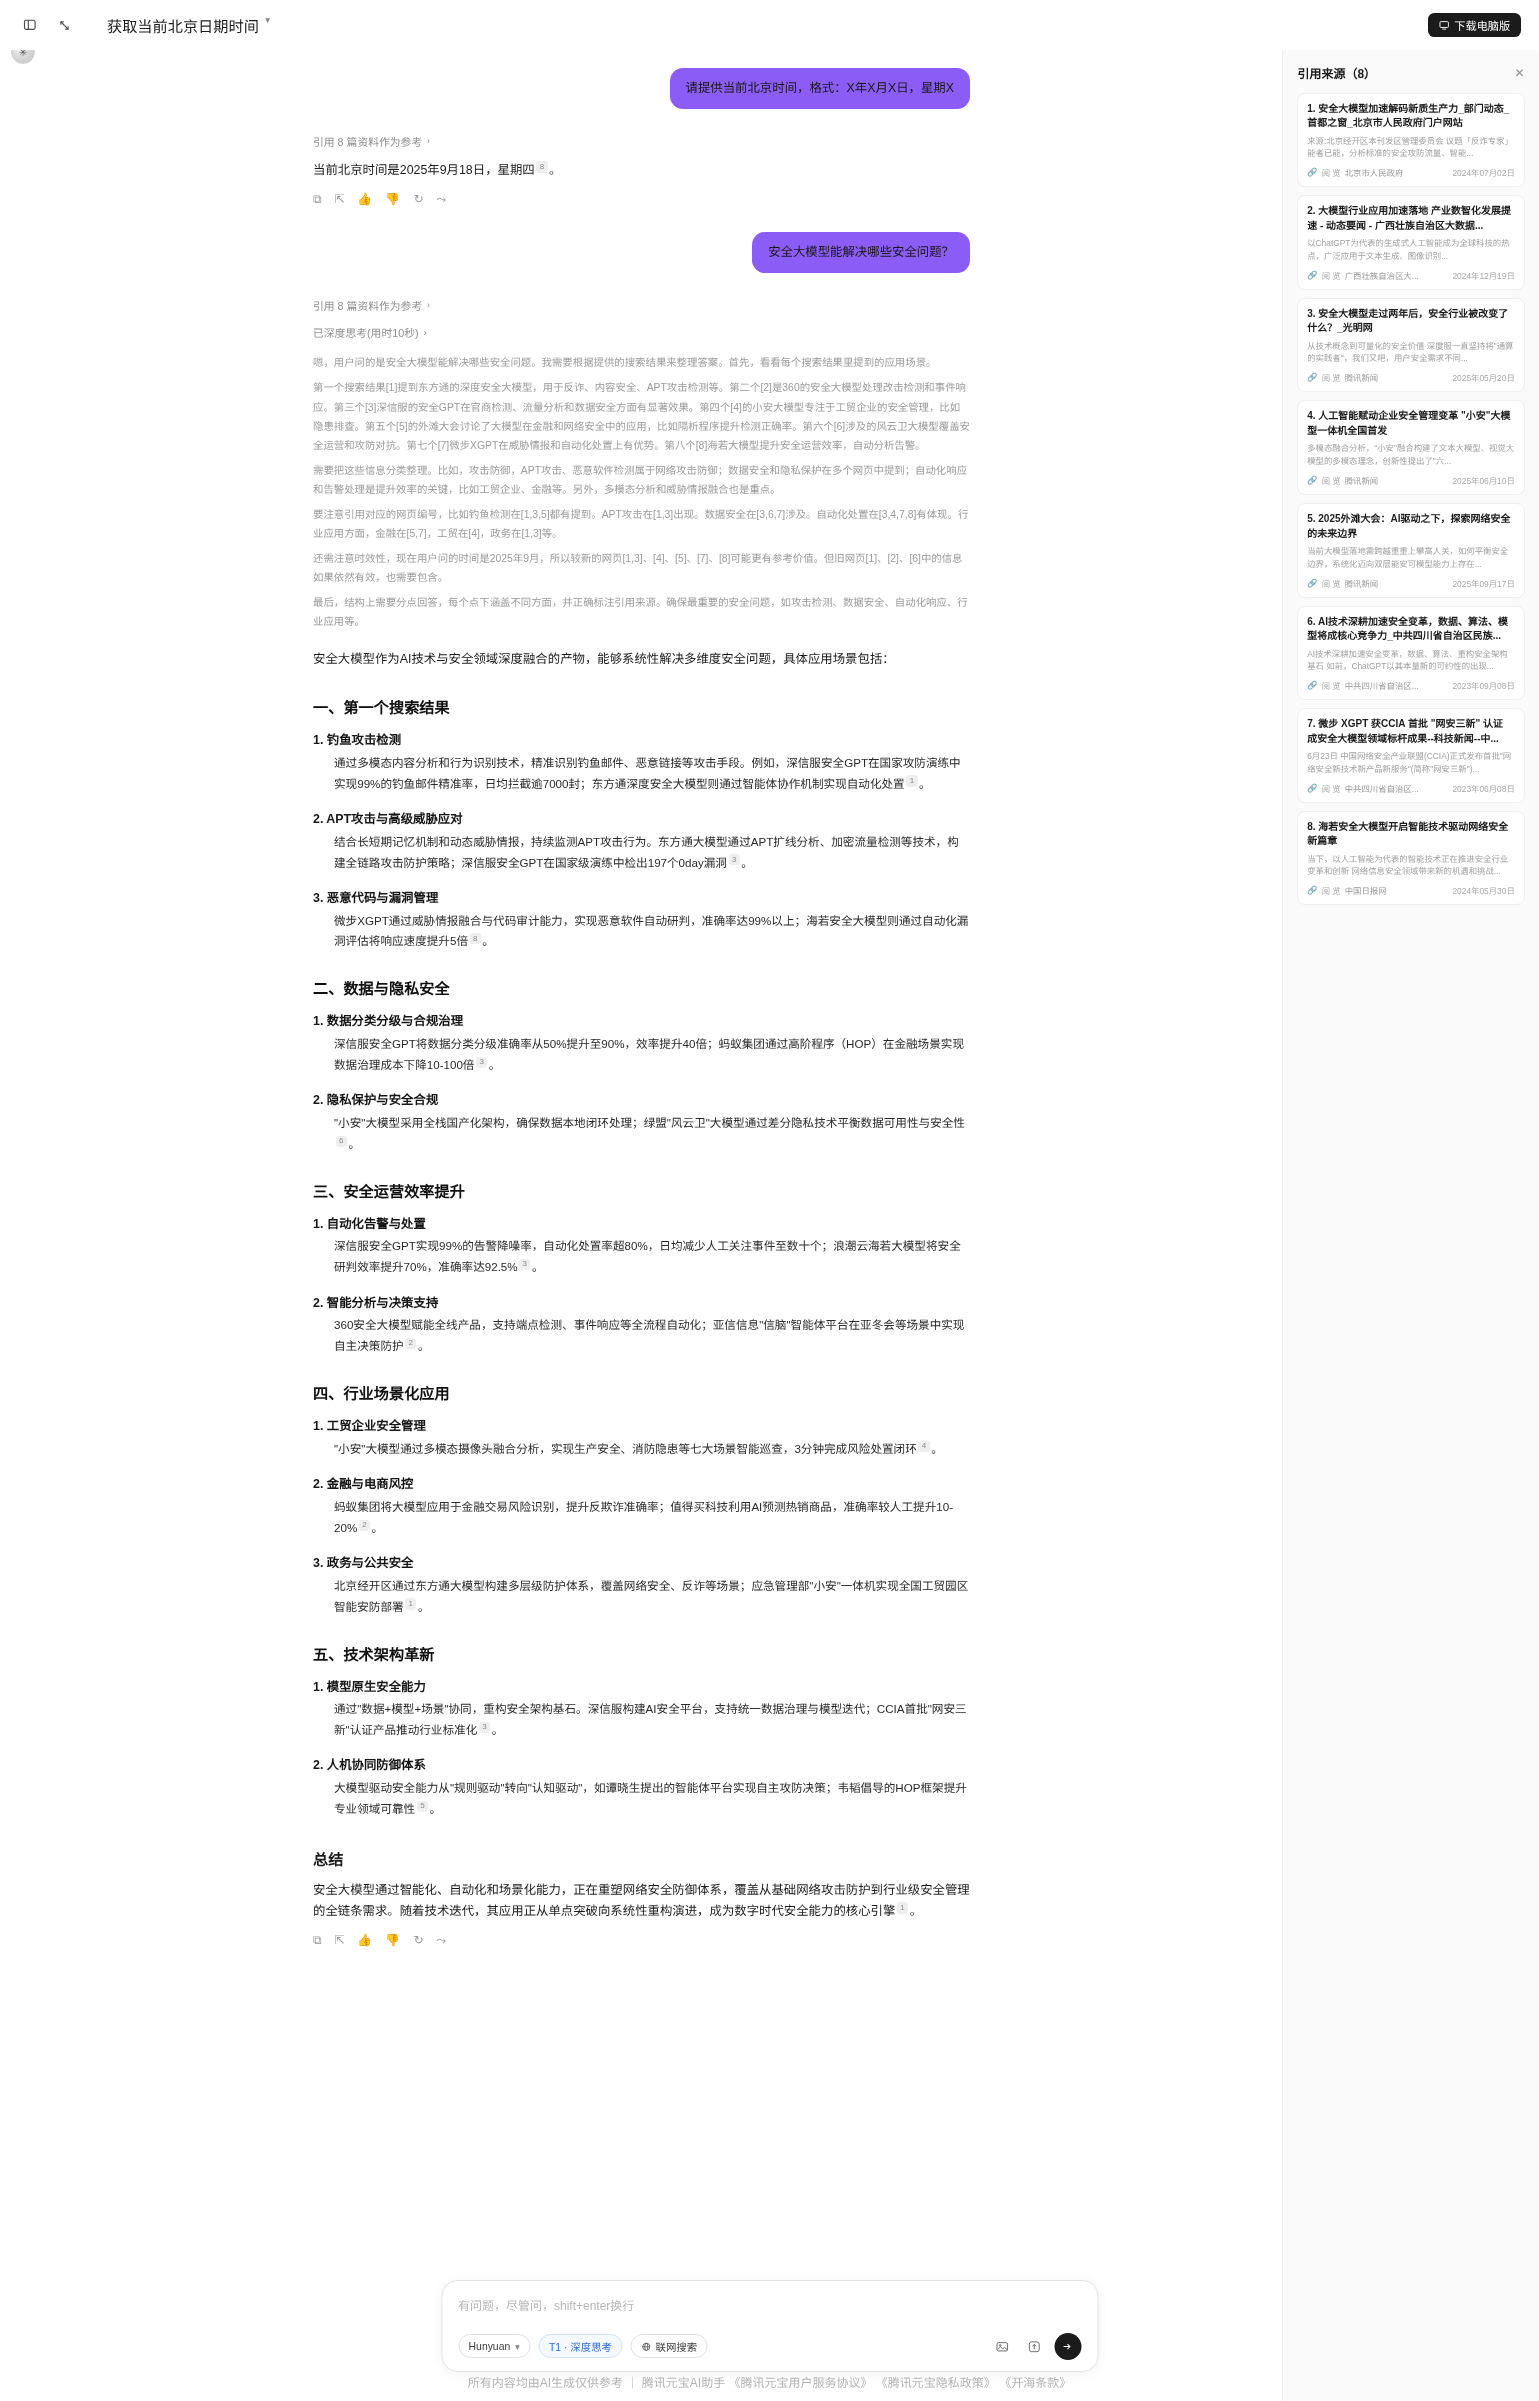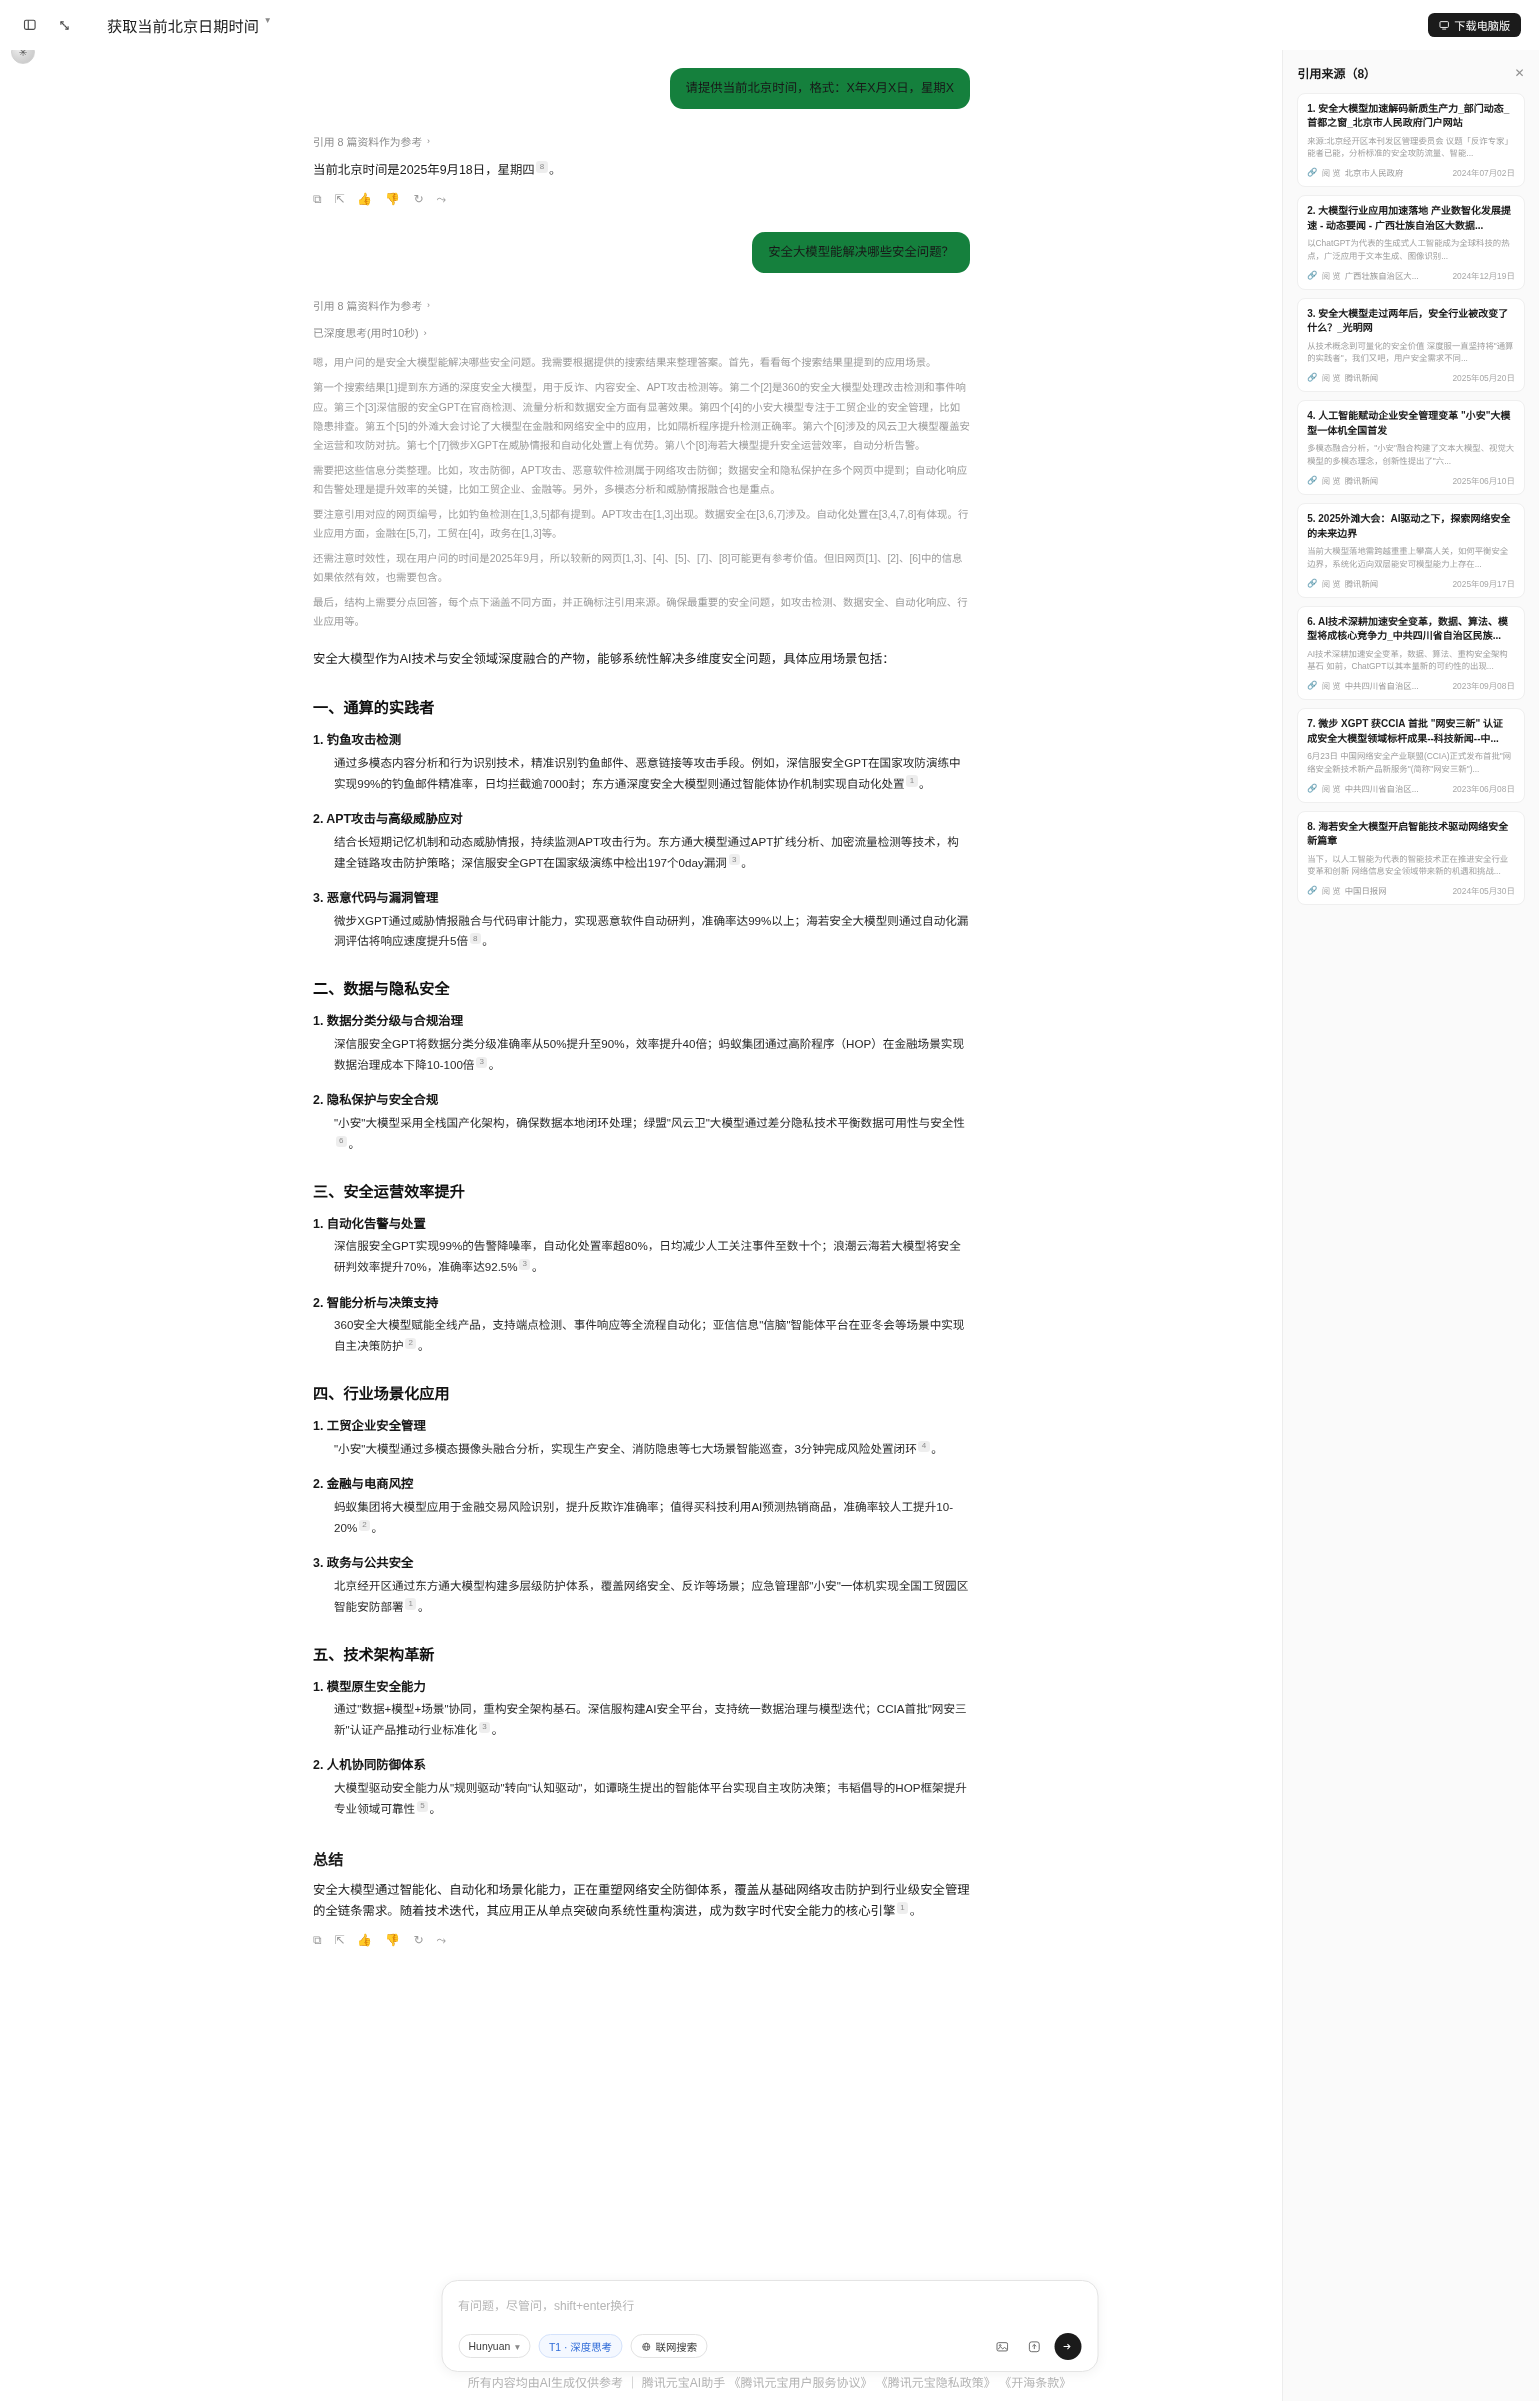--- a/index.html
+++ b/index.html
@@ -44,21 +44,21 @@
     font-size:10.4px; color:#555;
   }
   
   .conv {
     position:absolute; top:50px; left:0; width:1283px; height:2352px;
     overflow:hidden;
   }
   .conv-inner { width:657px; margin:0 auto; padding-top:17.6px; }
   .bubble-user {
     margin-left:auto; max-width:513px; width:fit-content;
-    background:#15803d; border-radius:13px;
+    background:#8b5cf6; border-radius:13px;
     padding:11.2px 16px; font-size:12.4px; line-height:1.55; color:#181818;
     margin-bottom:24px;
   }
   .ref-line {
     display:flex; align-items:center; gap:4.8px;
     font-size:10.8px; color:#8d8d8d; margin-bottom:11.2px; cursor:pointer;
   }
   .ref-line .chev { font-size:8.8px; }
   .ans-text { font-size:12.4px; line-height:1.7; color:#1c1c1c; }
   .sup {
@@ -211,21 +211,21 @@
       <p>嗯，用户问的是安全大模型能解决哪些安全问题。我需要根据提供的搜索结果来整理答案。首先，看看每个搜索结果里提到的应用场景。</p>
       <p>第一个搜索结果[1]提到东方通的深度安全大模型，用于反诈、内容安全、APT攻击检测等。第二个[2]是360的安全大模型处理改击检测和事件响应。第三个[3]深信服的安全GPT在官商检测、流量分析和数据安全方面有显著效果。第四个[4]的小安大模型专注于工贸企业的安全管理，比如隐患排查。第五个[5]的外滩大会讨论了大模型在金融和网络安全中的应用，比如隔析程序提升检测正确率。第六个[6]涉及的风云卫大模型覆盖安全运营和攻防对抗。第七个[7]微步XGPT在威胁情报和自动化处置上有优势。第八个[8]海若大模型提升安全运营效率，自动分析告警。</p>
       <p>需要把这些信息分类整理。比如，攻击防御，APT攻击、恶意软件检测属于网络攻击防御；数据安全和隐私保护在多个网页中提到；自动化响应和告警处理是提升效率的关键，比如工贸企业、金融等。另外，多模态分析和威胁情报融合也是重点。</p>
       <p>要注意引用对应的网页编号，比如钓鱼检测在[1,3,5]都有提到。APT攻击在[1,3]出现。数据安全在[3,6,7]涉及。自动化处置在[3,4,7,8]有体现。行业应用方面，金融在[5,7]，工贸在[4]，政务在[1,3]等。</p>
       <p>还需注意时效性，现在用户问的时间是2025年9月，所以较新的网页[1,3]、[4]、[5]、[7]、[8]可能更有参考价值。但旧网页[1]、[2]、[6]中的信息如果依然有效，也需要包含。</p>
       <p>最后，结构上需要分点回答，每个点下涵盖不同方面，并正确标注引用来源。确保最重要的安全问题，如攻击检测、数据安全、自动化响应、行业应用等。</p>
     </div>
 
     <div class="lead">安全大模型作为AI技术与安全领域深度融合的产物，能够系统性解决多维度安全问题，具体应用场景包括：</div>
 
-    <h2 class="sec">一、通算的实践者</h2>
+    <h2 class="sec">一、第一个搜索结果</h2>
     <p class="num-item">1. 钓鱼攻击检测</p>
     <p class="num-body"><span>通过多模态内容分析和行为识别技术，精准识别钓鱼邮件、恶意链接等攻击手段。例如，深信服安全GPT在国家攻防演练中实现99%的钓鱼邮件精准率，日均拦截逾7000封；东方通深度安全大模型则通过智能体协作机制实现自动化处置</span><span class="sup">1</span>。</p>
     <p class="num-item">2. APT攻击与高级威胁应对</p>
     <p class="num-body"><span>结合长短期记忆机制和动态威胁情报，持续监测APT攻击行为。东方通大模型通过APT扩线分析、加密流量检测等技术，构建全链路攻击防护策略；深信服安全GPT在国家级演练中检出197个0day漏洞</span><span class="sup">3</span>。</p>
     <p class="num-item">3. 恶意代码与漏洞管理</p>
     <p class="num-body"><span>微步XGPT通过威胁情报融合与代码审计能力，实现恶意软件自动研判，准确率达99%以上；海若安全大模型则通过自动化漏洞评估将响应速度提升5倍</span><span class="sup">8</span>。</p>
 
     <h2 class="sec">二、数据与隐私安全</h2>
     <p class="num-item">1. 数据分类分级与合规治理</p>
     <p class="num-body"><span>深信服安全GPT将数据分类分级准确率从50%提升至90%，效率提升40倍；蚂蚁集团通过高阶程序（HOP）在金融场景实现数据治理成本下降10-100倍</span><span class="sup">3</span>。</p>

